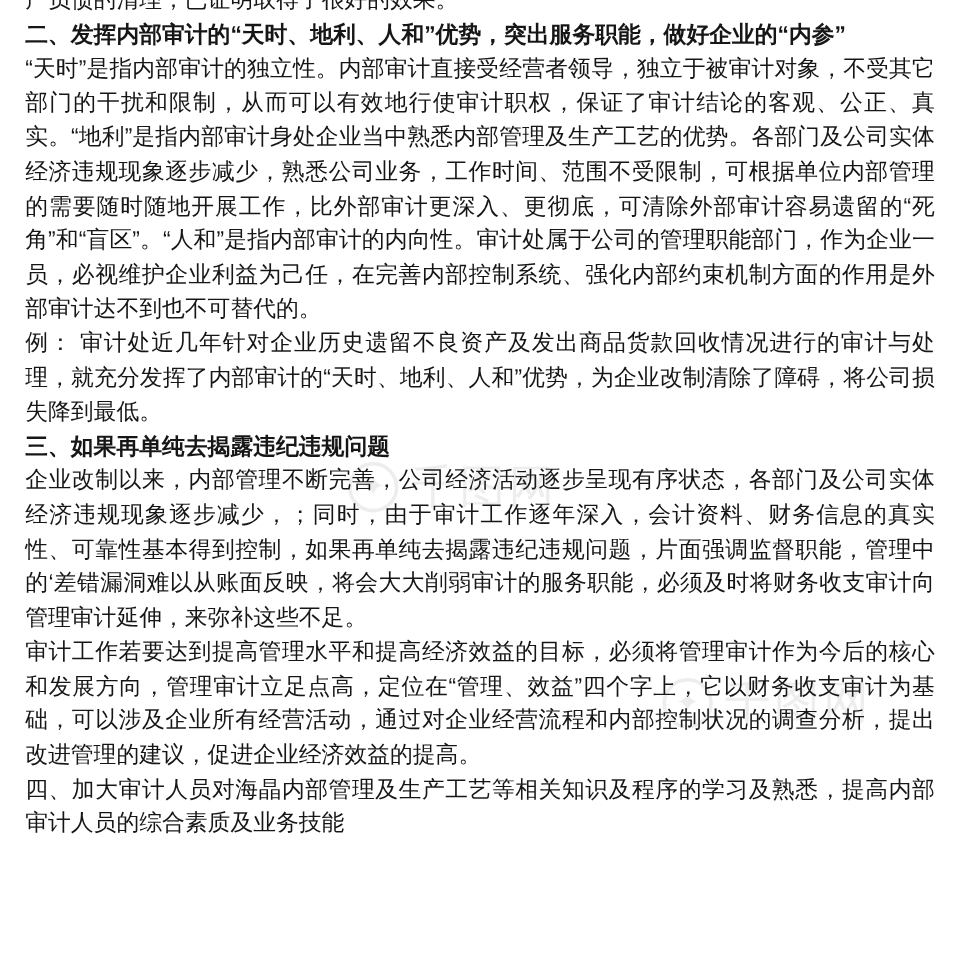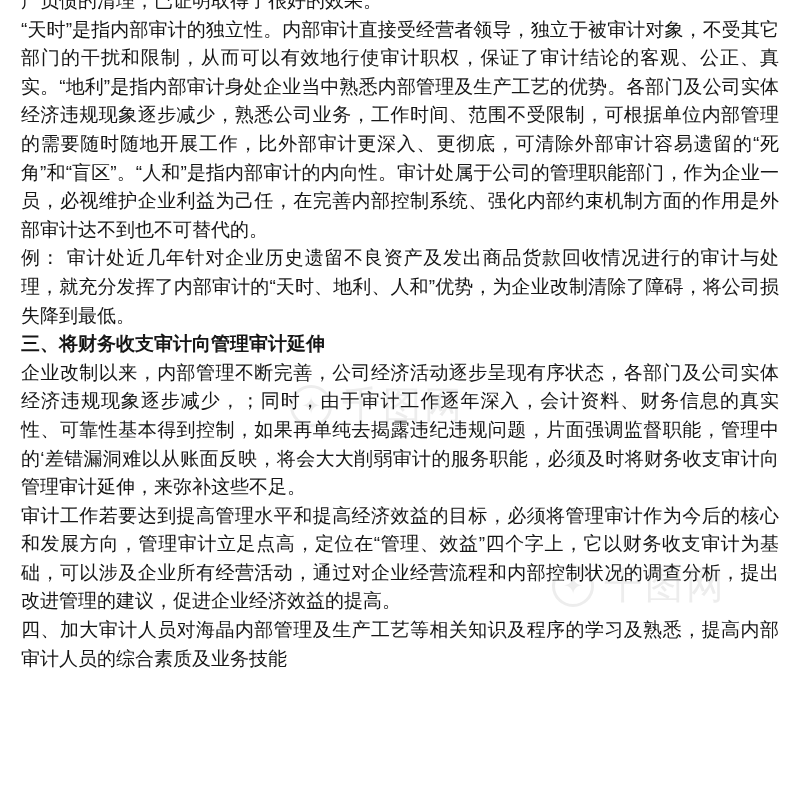--- a/index.html
+++ b/index.html
@@ -54,23 +54,24 @@
       font-size: 38px;
       letter-spacing: 3px;
       font-weight: 400;
     }
   </style>
 </head>
 <body>
 
 <div class="doc">
   <p class="para">产负债的清理，已证明取得了很好的效果。</p>
+  <p class="para bold">二、发挥内部审计的“天时、地利、人和”优势，突出服务职能，做好企业的“内参”</p>
   <p class="para">“天时”是指内部审计的独立性。内部审计直接受经营者领导，独立于被审计对象，不受其它部门的干扰和限制，从而可以有效地行使审计职权，保证了审计结论的客观、公正、真实。“地利”是指内部审计身处企业当中熟悉内部管理及生产工艺的优势。各部门及公司实体经济违规现象逐步减少，熟悉公司业务，工作时间、范围不受限制，可根据单位内部管理的需要随时随地开展工作，比外部审计更深入、更彻底，可清除外部审计容易遗留的“死角”和“盲区”。“人和”是指内部审计的内向性。审计处属于公司的管理职能部门，作为企业一员，必视维护企业利益为己任，在完善内部控制系统、强化内部约束机制方面的作用是外部审计达不到也不可替代的。</p>
   <p class="para">例： 审计处近几年针对企业历史遗留不良资产及发出商品货款回收情况进行的审计与处理，就充分发挥了内部审计的“天时、地利、人和”优势，为企业改制清除了障碍，将公司损失降到最低。</p>
-  <p class="para bold">三、将财务收支审计向管理审计延伸</p>
+  <p class="para bold">三、如果再单纯去揭露违纪违规问题</p>
   <p class="para">企业改制以来，内部管理不断完善，公司经济活动逐步呈现有序状态，各部门及公司实体经济违规现象逐步减少，；同时，由于审计工作逐年深入，会计资料、财务信息的真实性、可靠性基本得到控制，如果再单纯去揭露违纪违规问题，片面强调监督职能，管理中的‘差错漏洞难以从账面反映，将会大大削弱审计的服务职能，必须及时将财务收支审计向管理审计延伸，来弥补这些不足。</p>
   <p class="para">审计工作若要达到提高管理水平和提高经济效益的目标，必须将管理审计作为今后的核心和发展方向，管理审计立足点高，定位在“管理、效益”四个字上，它以财务收支审计为基础，可以涉及企业所有经营活动，通过对企业经营流程和内部控制状况的调查分析，提出改进管理的建议，促进企业经济效益的提高。</p>
   <p class="para">四、加大审计人员对海晶内部管理及生产工艺等相关知识及程序的学习及熟悉，提高内部审计人员的综合素质及业务技能</p>
 
 </div>
 
 <div class="watermark" style="left: 290px; top: 380px;">
   <span class="wm-circle">✦</span>
   <span class="wm-text">千图网</span>
 </div>

